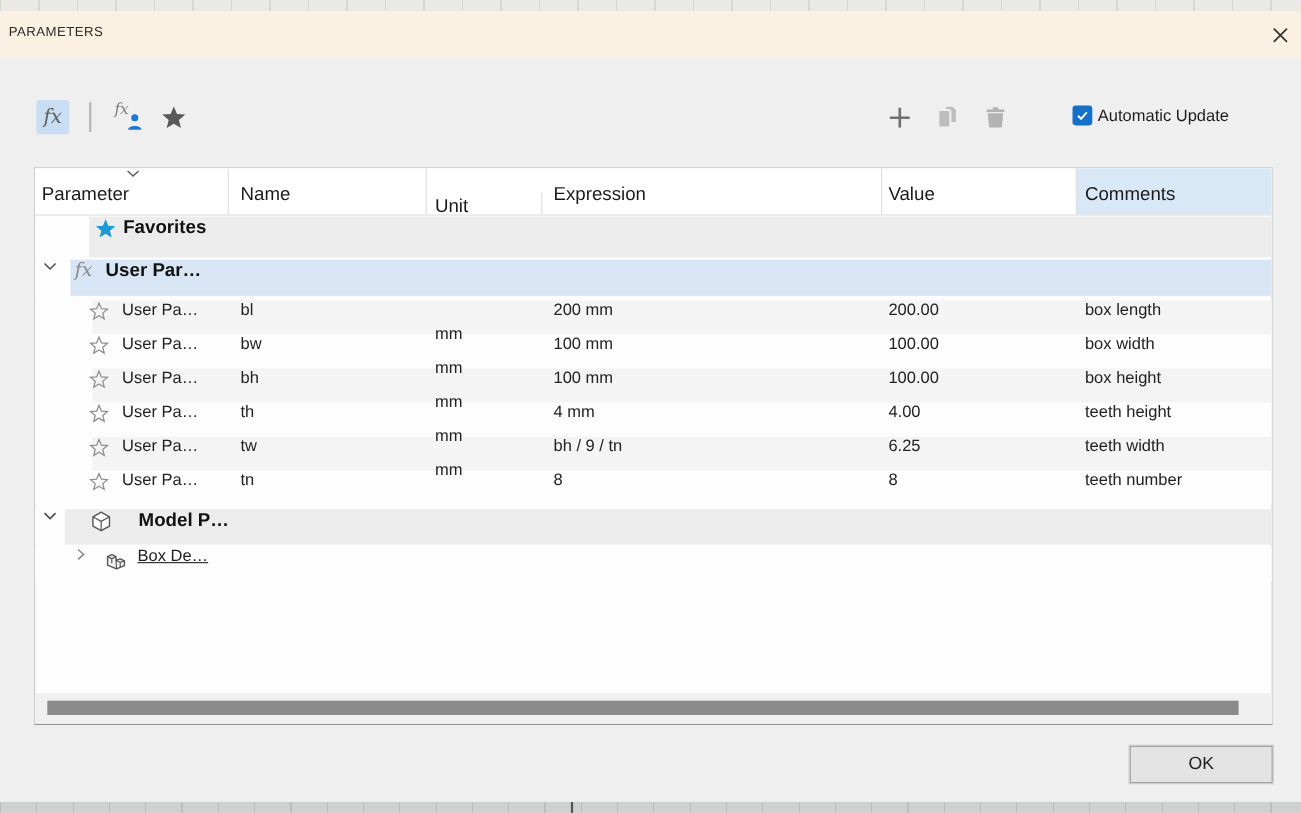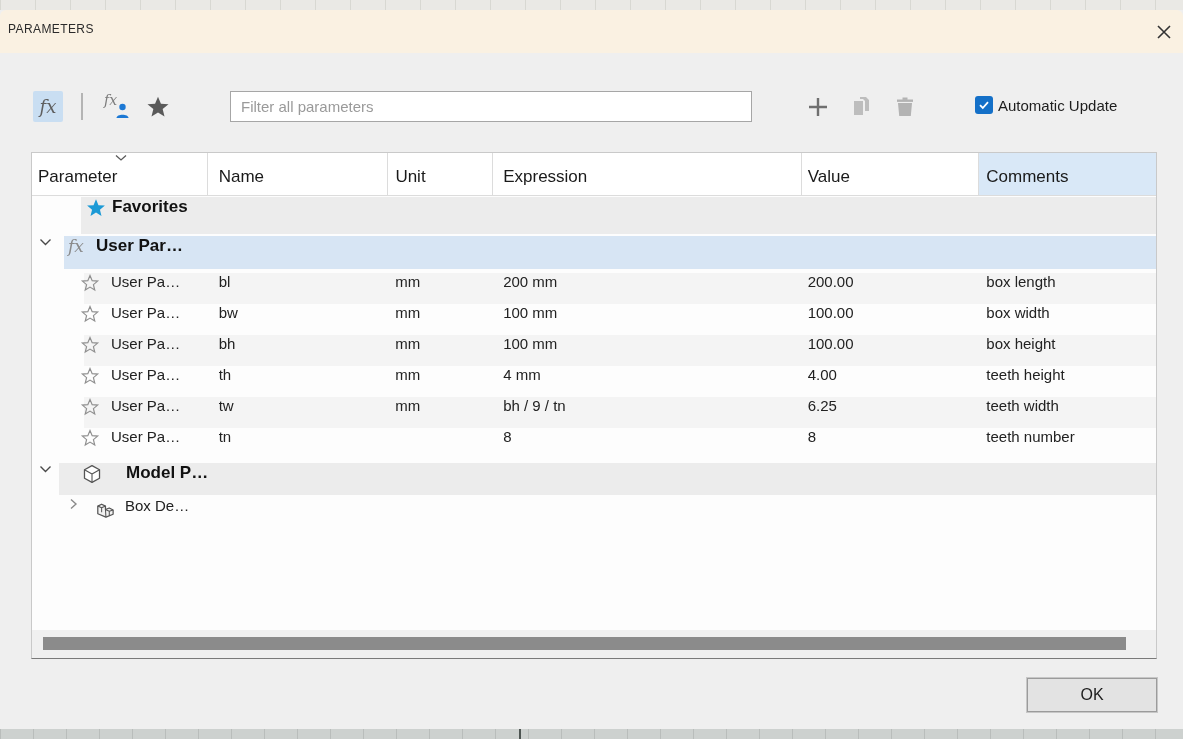--- a/index.html
+++ b/index.html
@@ -59,38 +59,38 @@
   .th { position:relative; border-right:1px solid #dcdcdc; font-size:17px; color:#1a1a1a;
     display:flex; align-items:center; }
   .th:last-child { border-right:none; }
   .th-label { padding-top:6px; }
   .th.c-comments { background:#d9e8f7; }
   .sort-chevron { position:absolute; left:82px; top:0px; }
 
   
   .c-parameter { width:176px; padding-left:6px; }
   .c-name { width:181px; padding-left:11px; }
-  .c-unit { width:105px; padding-left:7px; }
+  .c-unit { width:105px; padding-left:7px;margin-top:22px; }
   .c-expression { width:309px; padding-left:10px; }
   .c-value { width:178px; padding-left:6px; }
   .c-comments { width:177px; padding-left:7px; }
 
   .row { position:relative; display:flex; background:#fdfdfd; }
   .row .hl { position:absolute; top:0; bottom:0; right:0; }
   .row .cell { position:relative; z-index:1; display:flex; font-size:15px; color:#222; }
   .row-favorites { height:37px; margin-top:1px; }
   .row-favorites .hl { left:49px; background:#ececec; }
   .row-group-user { height:33px; margin-top:2px; }
   .row-group-user .hl { left:32px; background:#d7e5f4; }
   .row-data { height:31px; }
   .row-data.alt .hl { left:52px; background:#f4f4f4; }
   .rows-gap { height:4px; }
   .row-group-model { height:32px; }
   .row-group-model .hl { left:27px; background:#ececec; }
-  .row-child { height:32px; margin-top:2px; }
+  .row-child { height:32px; margin-top:2px;text-decoration:underline; }
 
   .group-label { font-weight:bold; font-size:17px; color:#111; }
   .chev { display:inline-flex; }
   .chev-main { margin-left:6px; width:16px; }
   .star-slot { margin-left:46px; width:24px; display:flex; justify-content:center; }
   .fav-text { margin-left:4px; }
   .fxrow { font-family:"DejaVu Serif", serif; font-style:italic; font-size:17px; color:#8a8a8a;
     margin-left:14px; width:22px; }
   .grp-text { margin-left:6px; }
   .cube-slot { margin-left:10px; width:24px; display:flex; justify-content:center; }
@@ -141,21 +141,20 @@
             <circle cx="7.5" cy="4" r="3.2" fill="#1c78d4"></circle>
             <path d="M1.5 15 C1.5 10.5 13.5 10.5 13.5 15 Z" fill="#1c78d4"></path>
           </svg>
         </span>
       </div>
       <div class="btn-star">
         <svg width="26" height="26" viewBox="0 0 24 24">
           <path d="M12 2.5 L14.7 8.9 L21.7 9.4 L16.3 13.9 L18 20.7 L12 17 L6 20.7 L7.7 13.9 L2.3 9.4 L9.3 8.9 Z" fill="#5a5a5a"></path>
         </svg>
       </div>
-      <input class="filter-input" type="text" placeholder="Filter all parameters" style="">
       <div class="btn-plus">
         <svg width="24" height="24" viewBox="0 0 24 24">
           <path d="M12 3 L12 21 M3 12 L21 12" stroke="#6f6f6f" stroke-width="2.4" fill="none"></path>
         </svg>
       </div>
       <div class="btn-copy">
         <svg width="24" height="24" viewBox="0 0 24 24">
           <path d="M4 6 H13 V20 H4 Z" fill="#bdbdbd"></path>
           <path d="M10 2 H16 L19 5 V16 H15 V6 L13 4 H10 Z" fill="#bdbdbd"></path>
         </svg>

